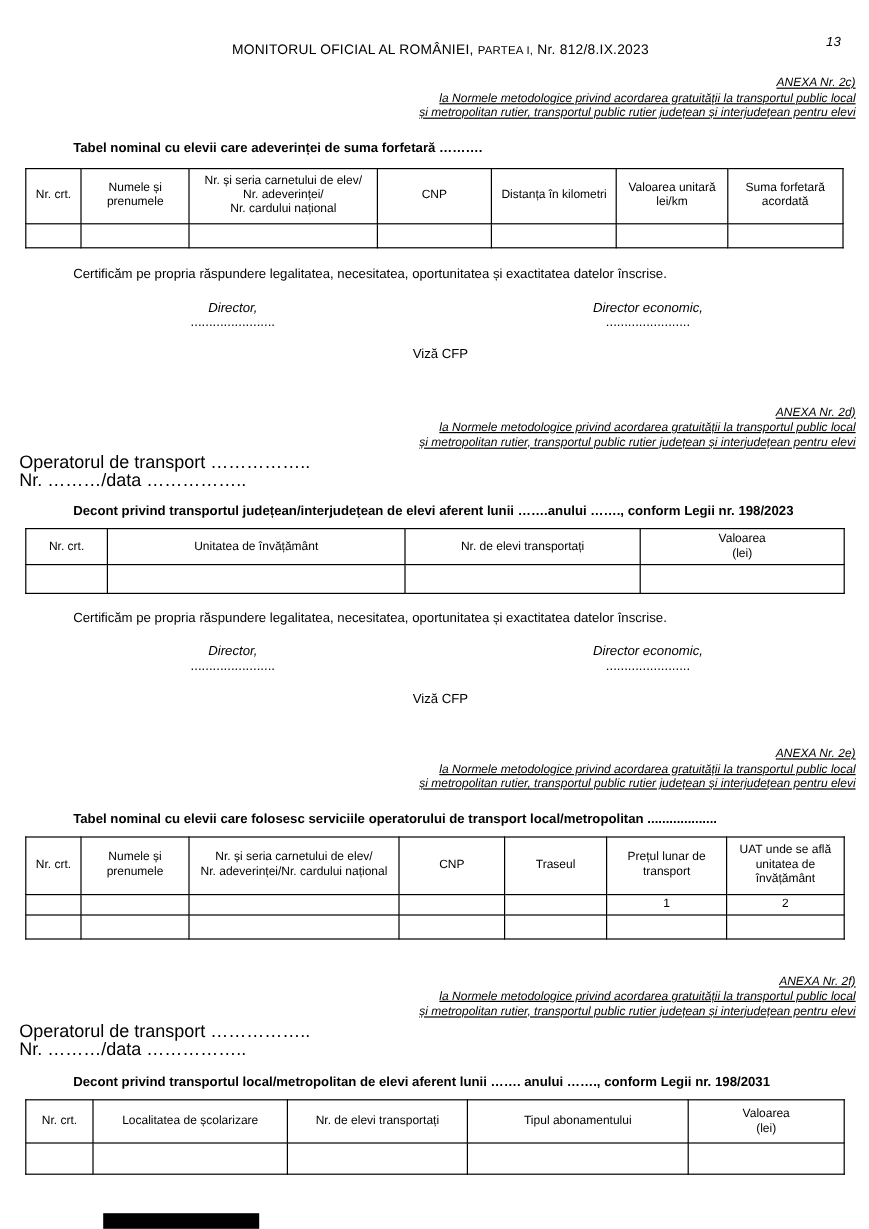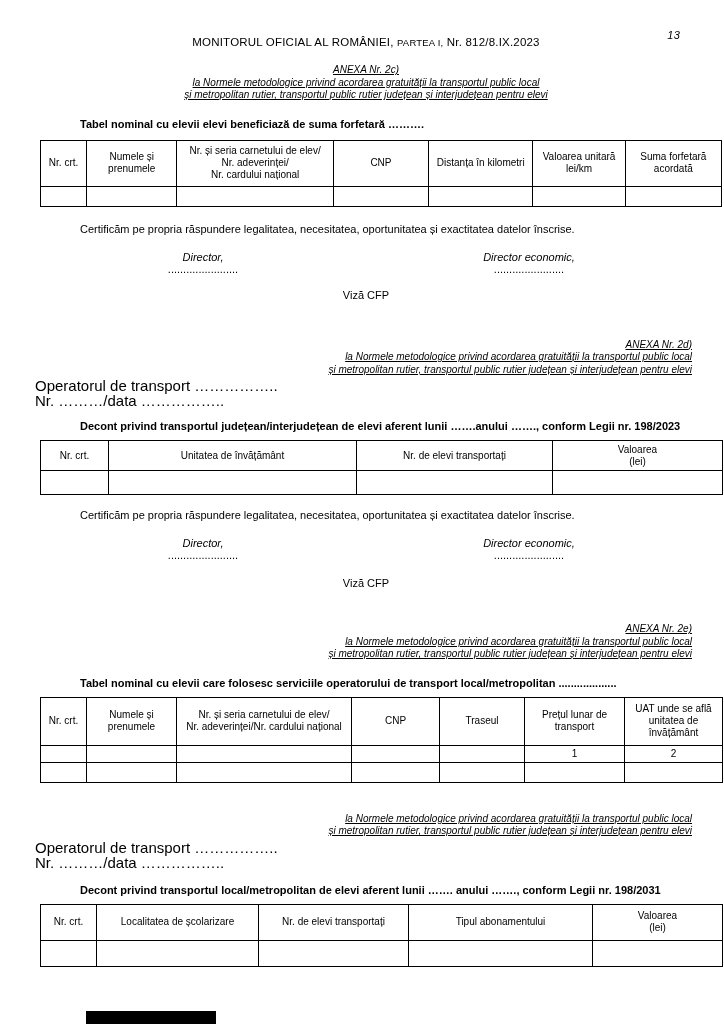--- a/index.html
+++ b/index.html
@@ -3,21 +3,21 @@
 <meta charset="utf-8">
 <style>
   * { box-sizing: border-box; }
   html, body { margin: 0; padding: 0; }
   body {
     width: 724px; height: 1024px;
     background: #ffffff; color: #000000;
     font-family: "Liberation Sans", sans-serif;
     position: relative; overflow: hidden;
   }
-  .page { padding: 36px 32px 0 21px; position: relative; margin-left: 19px; }
+  .page { padding: 36px 11px 0 21px; position: relative; }
 
   .doc-header { position: relative; text-align: center; font-size: 11.5px; letter-spacing: 0.2px; }
   .doc-header .part { font-size: 9.5px; }
   .page-num { position: absolute; right: 12px; top: -7px; font-size: 11px; font-style: italic; }
 
   .notes { text-align: right; font-style: italic; font-size: 10px; line-height: 12.5px; }
   .notes .line { text-decoration: underline; }
   .anexa-label { text-decoration: underline; }
 
   .table-title { font-weight: bold; font-size: 11px; margin-left: 40px; }
@@ -31,21 +31,21 @@
 
   .certify { font-size: 11px; margin-left: 40px; }
   .sig-row { display: flex; }
   .sig-col { width: 50%; text-align: center; font-style: italic; font-size: 11px; }
   .sig-dots { text-align: center; font-size: 11px; font-style: normal; }
   .viza { text-align: center; font-size: 11px; }
 
   .operator-block { font-size: 15px; line-height: 15px; margin-left: -5px; }
 
   
-  .notes-2c { margin-top: 16px; text-align: center; }
+  .notes-2c { margin-top: 16px; }
   .title-2c { margin-top: 16px; }
   .table-2c { margin-top: 10px; }
   .certify-1 { margin-top: 16px; }
   .sig-1 { margin-top: 16px; }
   .viza-1 { margin-top: 14px; }
 
   .notes-2d { margin-top: 38px; }
   .op-1 { margin-top: 2px; }
   .title-2d { margin-top: 12px; }
   .table-2d { margin-top: 8px; }
@@ -92,21 +92,21 @@
     <span>Nr. 812/8.IX.2023</span>
     <span class="page-num">13</span>
   </div>
 
   <div class="notes notes-2c">
     <div class="line anexa-label">ANEXA Nr. 2c)</div>
     <div class="line">la Normele metodologice privind acordarea gratuității la transportul public local</div>
     <div class="line">și metropolitan rutier, transportul public rutier județean și interjudețean pentru elevi</div>
   </div>
 
-  <div class="table-title title-2c">Tabel nominal cu elevii elevi beneficiază de suma forfetară ……….</div>
+  <div class="table-title title-2c">Tabel nominal cu elevii care adeverinței de suma forfetară ……….</div>
 
   <table class="doc table-2c">
     <tbody>
         <tr class="hdr">
       <th class="t2c-c1">Nr. crt.</th>
       <th class="t2c-c2">Numele și
 prenumele</th>
       <th class="t2c-c3">Nr. și seria carnetului de elev/
 Nr. adeverinței/
 Nr. cardului național</th>
@@ -227,20 +227,21 @@
       <td></td>
       <td></td>
       <td></td>
       <td></td>
       <td></td>
     </tr>
   </tbody>
     </table>
 
   <div class="notes notes-2f">
+    <div class="line anexa-label">ANEXA Nr. 2f)</div>
     <div class="line">la Normele metodologice privind acordarea gratuității la transportul public local</div>
     <div class="line">și metropolitan rutier, transportul public rutier județean și interjudețean pentru elevi</div>
   </div>
 
   <div class="operator-block op-2">
     <div>Operatorul de transport ……………..</div>
     <div>Nr. ………/data ……………..</div>
   </div>
 
   <div class="table-title title-2f">Decont privind transportul local/metropolitan de elevi aferent lunii ……. anului ……., conform Legii nr. 198/2031</div>

